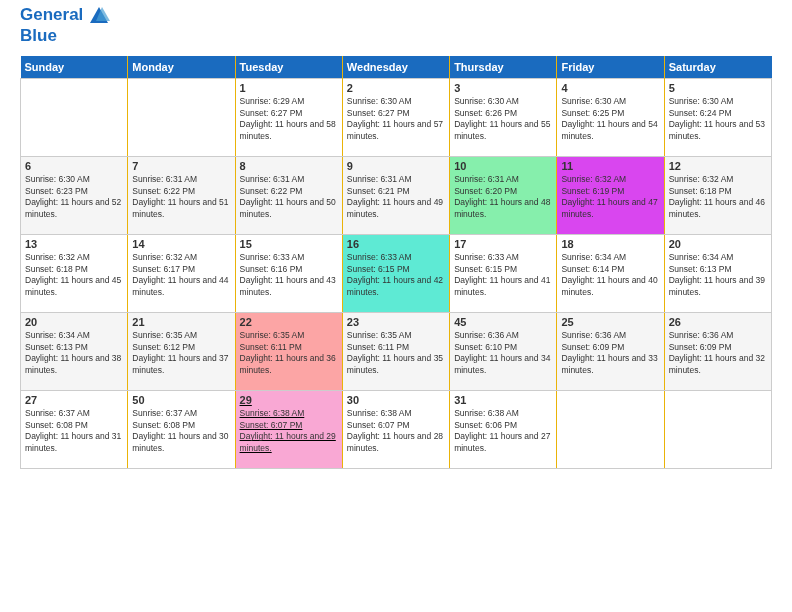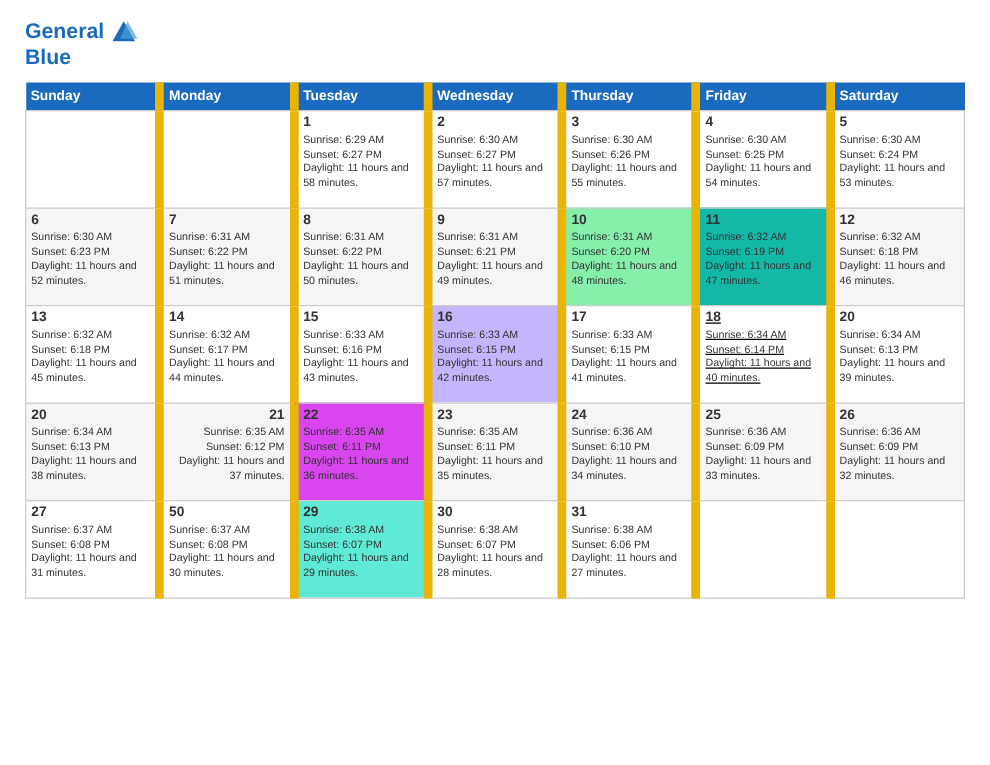--- a/index.html
+++ b/index.html
@@ -5,21 +5,21 @@
     * { margin: 0; padding: 0; box-sizing: border-box; }
     body {
       font-family: Arial, sans-serif;
       background: #fff;
       width: 792px;
       height: 612px;
       overflow: hidden;
     }
     .container {
       width: 792px;
-      padding: 15px 20px 10px 20px;
+      padding: 5px 20px 10px 20px;
     }
     .header {
       display: flex;
       justify-content: space-between;
       align-items: flex-start;
       margin-bottom: 10px;
     }
     .logo {
       display: flex;
       align-items: center;
@@ -71,21 +71,21 @@
     .empty {
       background: #f9f9f9;
     }
     tr:nth-child(even) td {
       background-color: #f5f5f5;
     }
     tr:nth-child(odd) td {
       background-color: #ffffff;
     }
     th:not(:last-child), td:not(:last-child) {
-      border-right: 7px solid #eab308;
+      border-right: 1px solid #eab308;
     }
   </style>
 </head>
 <body>
 
 <div class="container">
   <div class="header">
     <div class="logo">
       <div>
         <div style="font-size:17px;font-weight:bold;color:#1a6bbf;line-height:1.1;">
@@ -175,21 +175,21 @@
             <div class="day-info" style="white-space: pre-line;">Sunrise: 6:31 AM
 Sunset: 6:21 PM
 Daylight: 11 hours and 49 minutes.</div>
           </td>
           <td style="background-color: #86efac;">
             <span class="day-num">10</span>
             <div class="day-info" style="white-space: pre-line;">Sunrise: 6:31 AM
 Sunset: 6:20 PM
 Daylight: 11 hours and 48 minutes.</div>
           </td>
-          <td style="background-color: #14b8a6;">
+          <td style="background-color: #d946ef;">
             <span class="day-num">11</span>
             <div class="day-info" style="white-space: pre-line;">Sunrise: 6:32 AM
 Sunset: 6:19 PM
 Daylight: 11 hours and 47 minutes.</div>
           </td>
           <td style="background-color: rgb(245, 245, 245);">
             <span class="day-num">12</span>
             <div class="day-info" style="white-space: pre-line;">Sunrise: 6:32 AM
 Sunset: 6:18 PM
 Daylight: 11 hours and 46 minutes.</div>
@@ -207,72 +207,72 @@
             <div class="day-info" style="white-space: pre-line;">Sunrise: 6:32 AM
 Sunset: 6:17 PM
 Daylight: 11 hours and 44 minutes.</div>
           </td>
           <td style="background-color: rgb(255, 255, 255); margin-top: 10px;">
             <span class="day-num">15</span>
             <div class="day-info" style="white-space: pre-line;">Sunrise: 6:33 AM
 Sunset: 6:16 PM
 Daylight: 11 hours and 43 minutes.</div>
           </td>
-          <td style="background-color: #c4b5fd;">
+          <td style="background-color: #5eead4;">
             <span class="day-num">16</span>
             <div class="day-info" style="white-space: pre-line;">Sunrise: 6:33 AM
 Sunset: 6:15 PM
 Daylight: 11 hours and 42 minutes.</div>
           </td>
           <td style="background-color: rgb(255, 255, 255);">
             <span class="day-num">17</span>
             <div class="day-info" style="white-space: pre-line;">Sunrise: 6:33 AM
 Sunset: 6:15 PM
 Daylight: 11 hours and 41 minutes.</div>
           </td>
-          <td style="background-color: rgb(255, 255, 255); text-decoration: underline;">
+          <td style="background-color: rgb(255, 255, 255);">
             <span class="day-num">18</span>
             <div class="day-info" style="white-space: pre-line;">Sunrise: 6:34 AM
 Sunset: 6:14 PM
 Daylight: 11 hours and 40 minutes.</div>
           </td>
           <td style="background-color: rgb(255, 255, 255);">
             <span class="day-num">20</span>
             <div class="day-info" style="white-space: pre-line;">Sunrise: 6:34 AM
 Sunset: 6:13 PM
 Daylight: 11 hours and 39 minutes.</div>
           </td>
         </tr>
         <tr>
           <td style="background-color: rgb(245, 245, 245);">
             <span class="day-num">20</span>
             <div class="day-info" style="white-space: pre-line;">Sunrise: 6:34 AM
 Sunset: 6:13 PM
 Daylight: 11 hours and 38 minutes.</div>
           </td>
-          <td style="background-color: rgb(245, 245, 245); text-align: right;">
+          <td style="background-color: rgb(245, 245, 245);">
             <span class="day-num">21</span>
             <div class="day-info" style="white-space: pre-line;">Sunrise: 6:35 AM
 Sunset: 6:12 PM
 Daylight: 11 hours and 37 minutes.</div>
           </td>
-          <td style="background-color: #d946ef; margin-left: 17px;">
+          <td style="background-color: #fca5a5; margin-left: 17px;">
             <span class="day-num">22</span>
             <div class="day-info" style="white-space: pre-line;">Sunrise: 6:35 AM
 Sunset: 6:11 PM
 Daylight: 11 hours and 36 minutes.</div>
           </td>
           <td style="background-color: rgb(245, 245, 245);">
             <span class="day-num">23</span>
             <div class="day-info" style="white-space: pre-line;">Sunrise: 6:35 AM
 Sunset: 6:11 PM
 Daylight: 11 hours and 35 minutes.</div>
           </td>
           <td style="background-color: rgb(245, 245, 245);">
-            <span class="day-num">24</span>
+            <span class="day-num">45</span>
             <div class="day-info" style="white-space: pre-line;">Sunrise: 6:36 AM
 Sunset: 6:10 PM
 Daylight: 11 hours and 34 minutes.</div>
           </td>
           <td style="background-color: rgb(245, 245, 245);">
             <span class="day-num">25</span>
             <div class="day-info" style="white-space: pre-line;">Sunrise: 6:36 AM
 Sunset: 6:09 PM
 Daylight: 11 hours and 33 minutes.</div>
           </td>
@@ -289,21 +289,21 @@
             <div class="day-info" style="white-space: pre-line;">Sunrise: 6:37 AM
 Sunset: 6:08 PM
 Daylight: 11 hours and 31 minutes.</div>
           </td>
           <td style="background-color: rgb(255, 255, 255);">
             <span class="day-num">50</span>
             <div class="day-info" style="white-space: pre-line;">Sunrise: 6:37 AM
 Sunset: 6:08 PM
 Daylight: 11 hours and 30 minutes.</div>
           </td>
-          <td style="background-color: #5eead4;">
+          <td style="background-color: #f9a8d4; text-decoration: underline;">
             <span class="day-num">29</span>
             <div class="day-info" style="white-space: pre-line;">Sunrise: 6:38 AM
 Sunset: 6:07 PM
 Daylight: 11 hours and 29 minutes.</div>
           </td>
           <td style="background-color: rgb(255, 255, 255); margin-top: 32px;">
             <span class="day-num">30</span>
             <div class="day-info" style="white-space: pre-line;">Sunrise: 6:38 AM
 Sunset: 6:07 PM
 Daylight: 11 hours and 28 minutes.</div>

